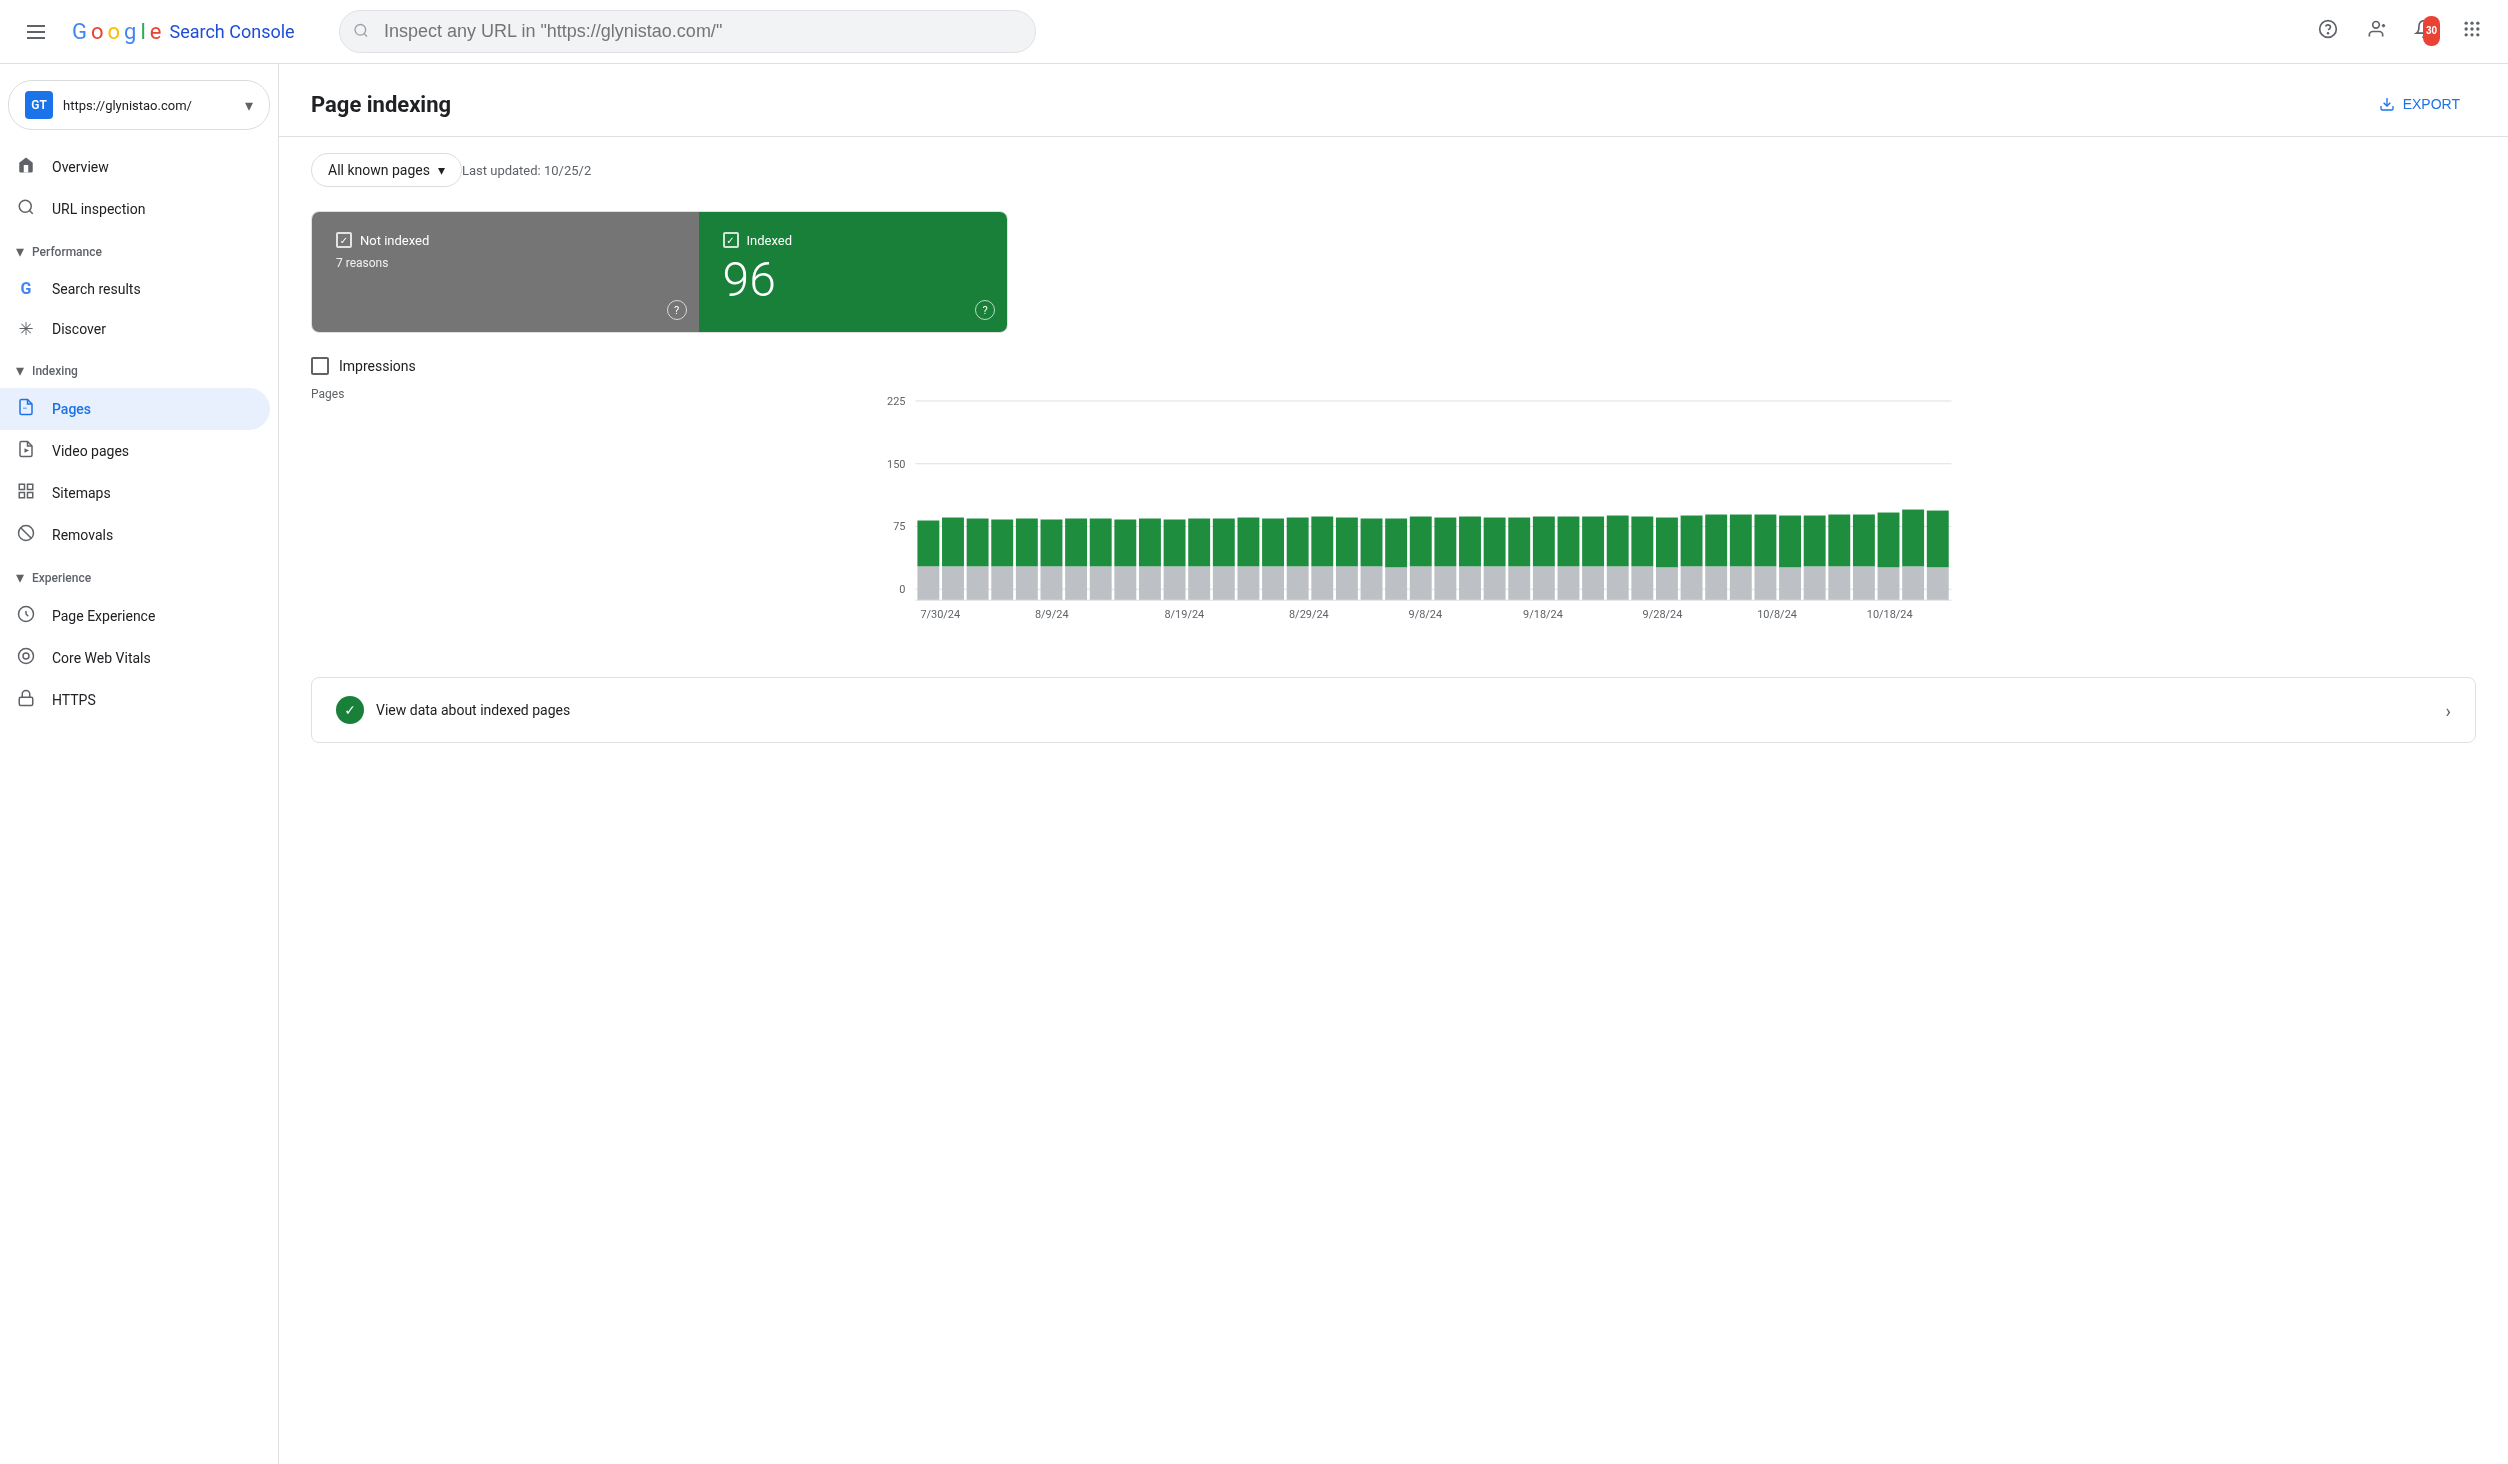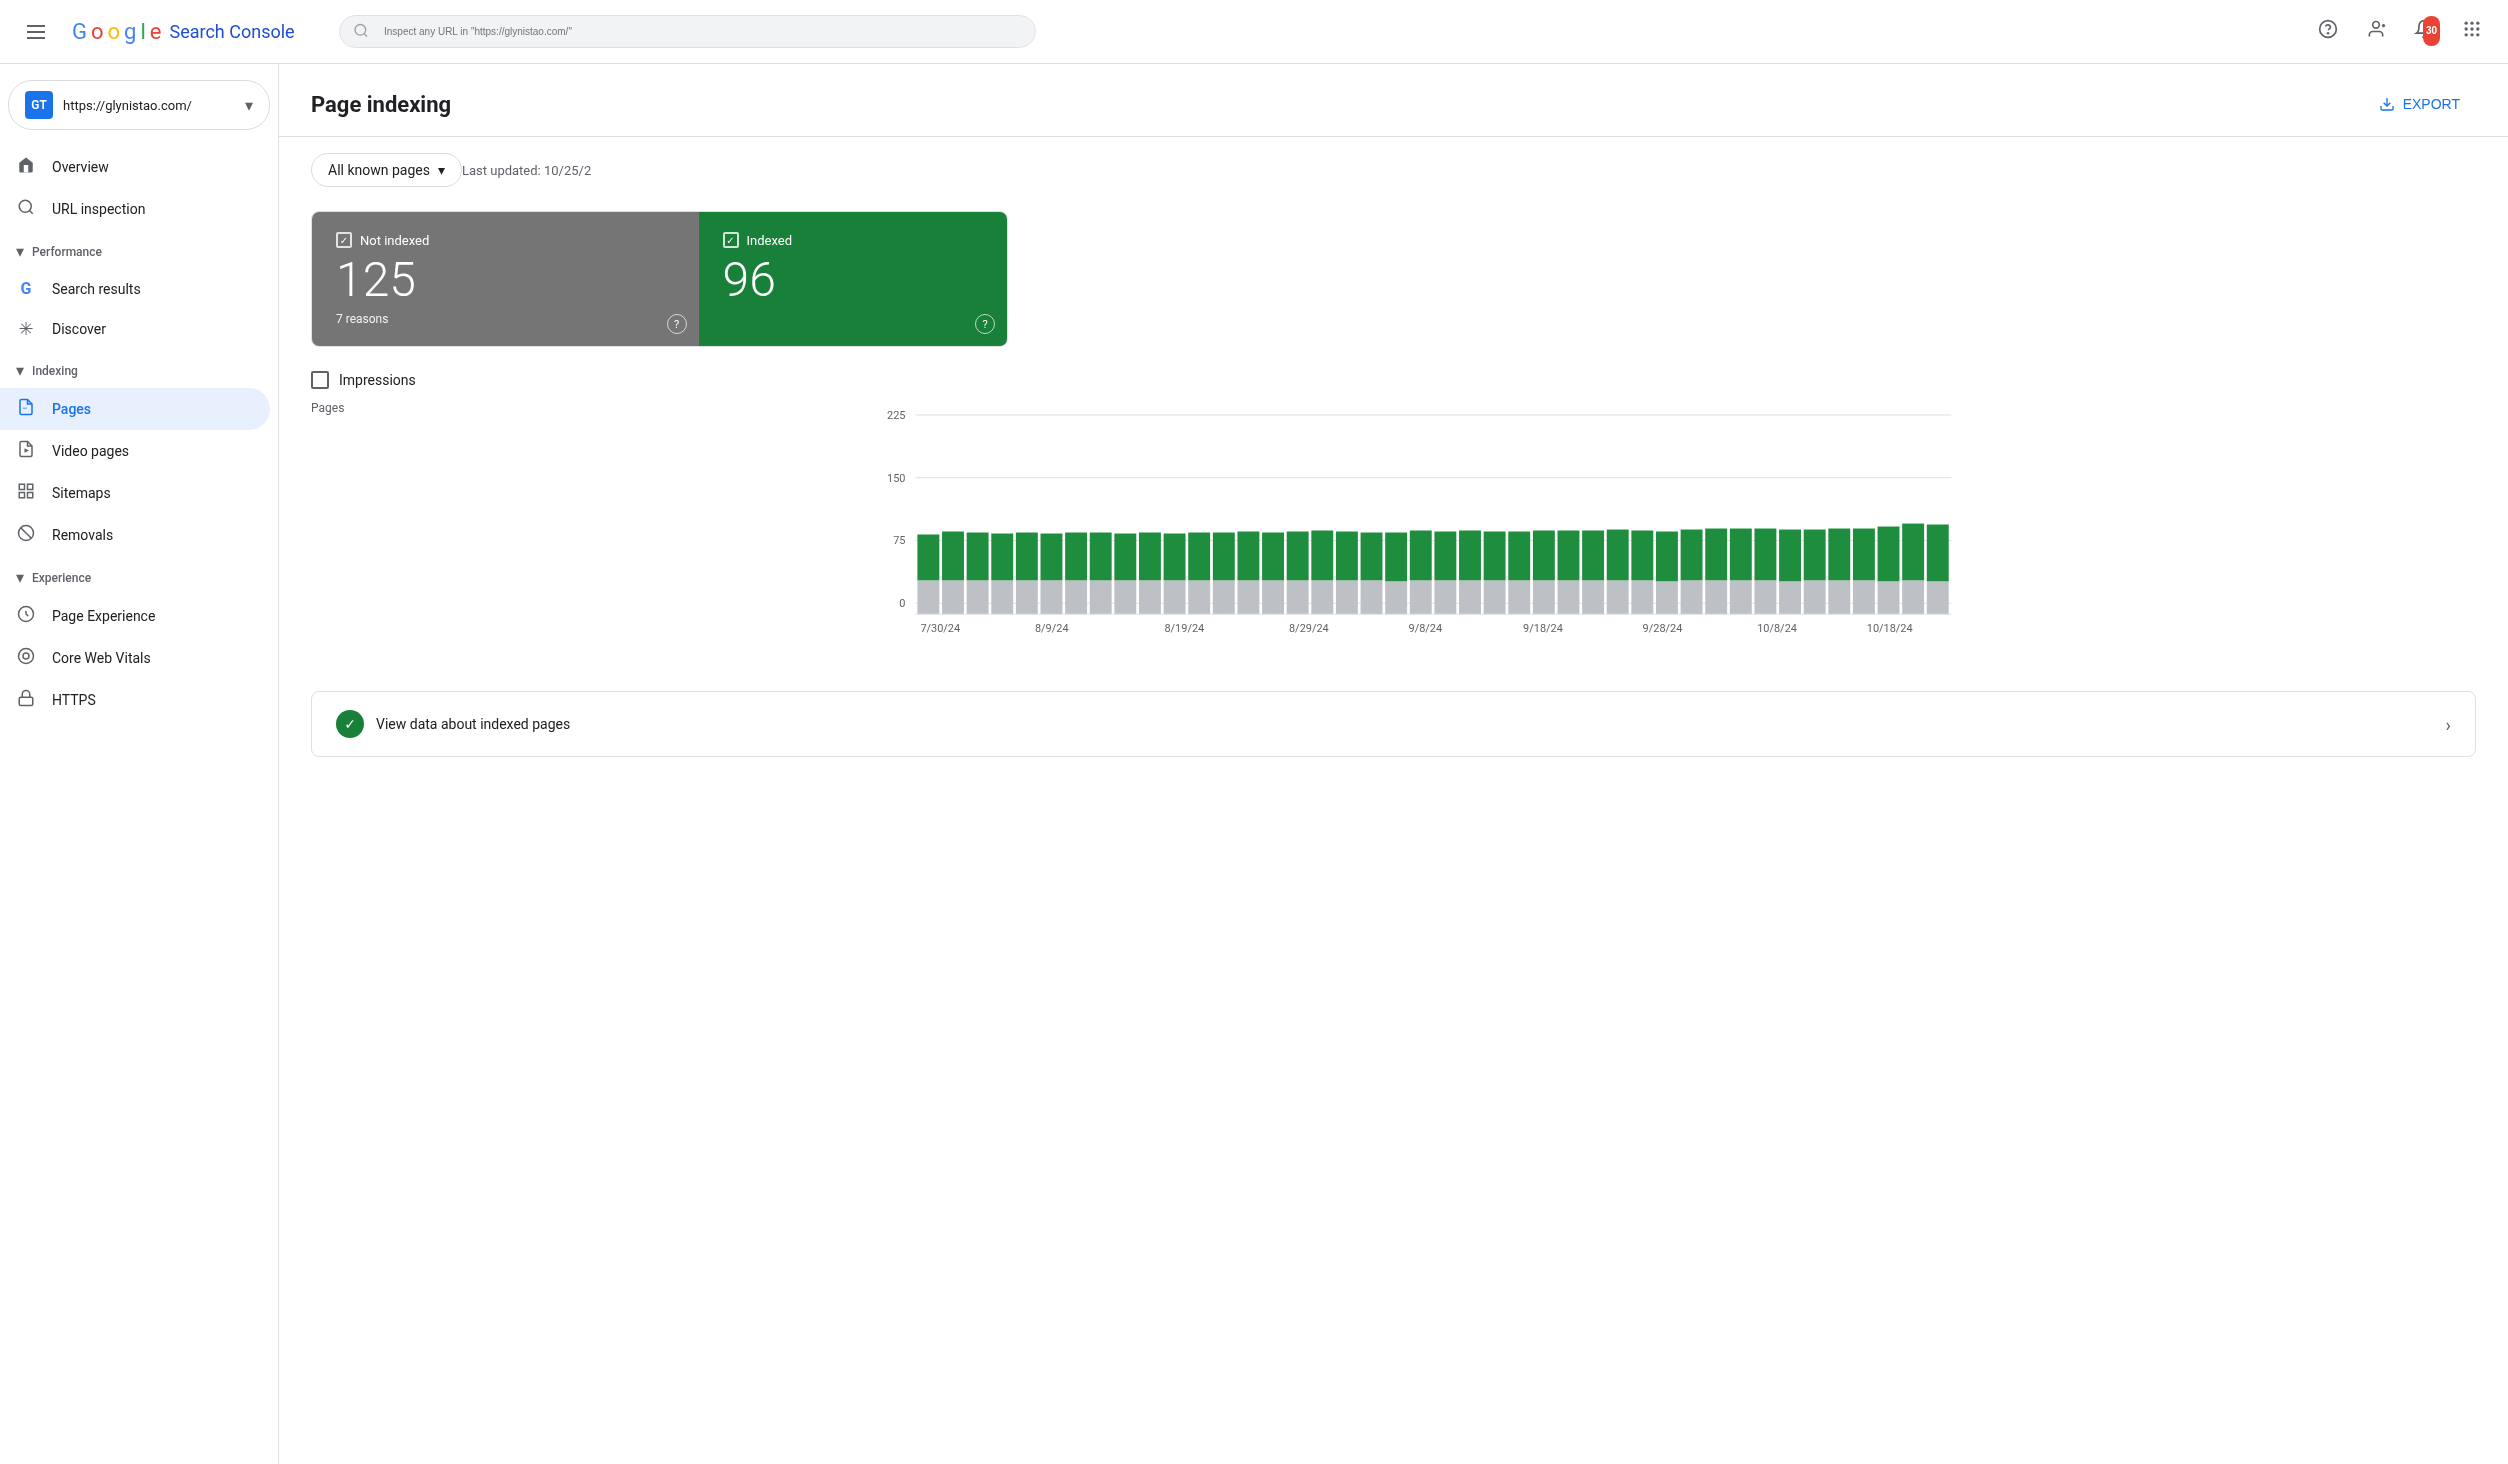--- a/index.html
+++ b/index.html
@@ -31,21 +31,21 @@
     .search-bar {
       flex: 1;
       max-width: 697px;
       margin: 0 24px;
     }
     .search-bar input {
       width: 100%;
       padding: 10px 16px 10px 44px;
       border: 1px solid #dfe1e5;
       border-radius: 24px;
-      font-size: 10px;
+      font-size: 18px;
       background: #f1f3f4;
       color: #202124;
       outline: none;
     }
     .search-bar-wrapper { position: relative; }
     .search-bar-wrapper .search-icon-inner {
       position: absolute;
       left: 14px;
       top: 50%;
       transform: translateY(-50%);
@@ -549,21 +549,20 @@
         </div>
         <span class="last-updated">Last updated: 10/25/2</span>
       </div>
 
       <div class="index-cards">
         <div class="index-card-not-indexed">
           <div class="card-header">
             <div class="checkbox-icon">✓</div>
             <span>Not indexed</span>
           </div>
-          <div class="card-number">125</div>
           <div class="card-subtitle">7 reasons</div>
           <div class="card-info-icon">?</div>
         </div>
         <div class="index-card-indexed">
           <div class="card-header">
             <div class="checkbox-icon">✓</div>
             <span>Indexed</span>
           </div>
           <div class="card-number">96</div>
           <div class="card-info-icon">?</div>

